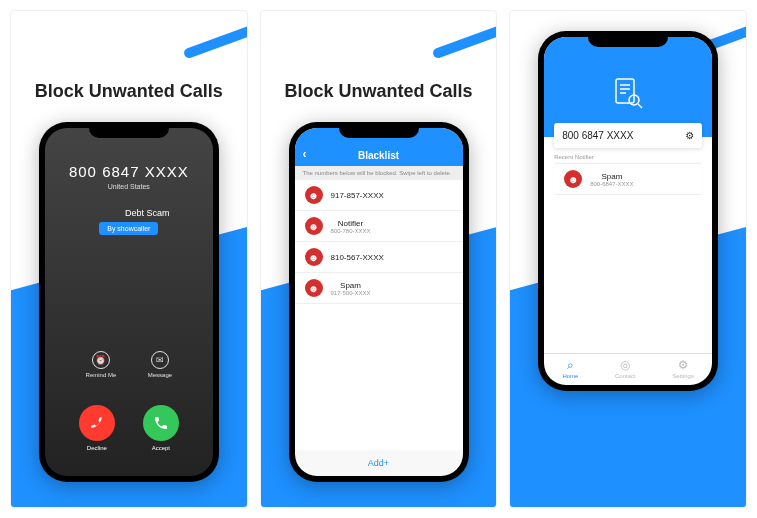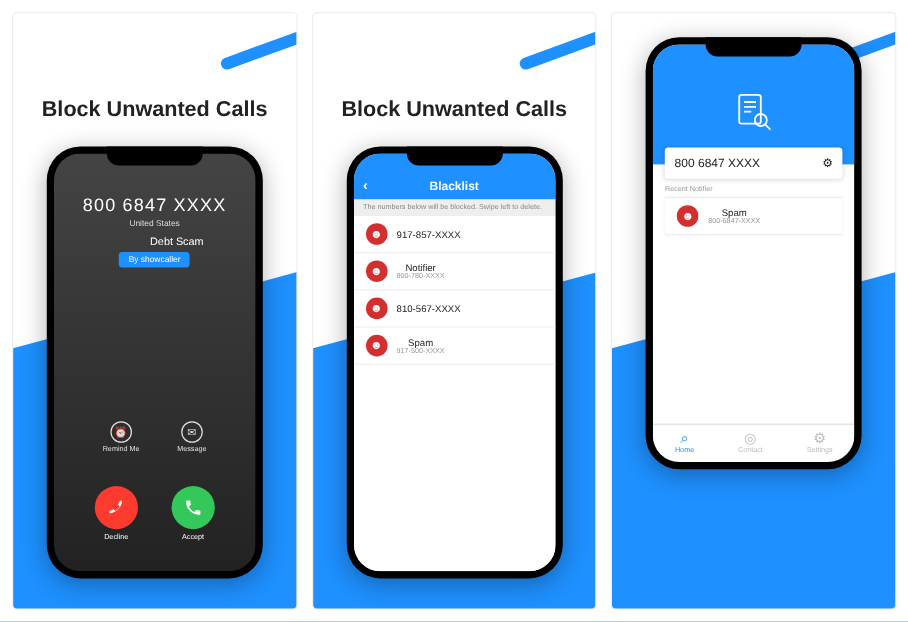--- a/index.html
+++ b/index.html
@@ -10,21 +10,21 @@
   .panel .stripe { position: absolute; width: 80px; height: 10px; background: #1e90ff; top: 25px; right: -15px; transform: rotate(-20deg); border-radius: 5px; }
   .title { font-size: 18px; font-weight: 700; color: #222; margin-top: 70px; z-index: 1; }
   .phone { position: relative; width: 180px; height: 360px; background: #000; border-radius: 28px; margin-top: 20px; z-index: 1; padding: 6px; box-shadow: 0 4px 20px rgba(0,0,0,.3); }
   .screen { width: 100%; height: 100%; border-radius: 22px; overflow: hidden; position: relative; background: #f5f5f5; }
   .notch { position: absolute; top: 0; left: 50%; transform: translateX(-50%); width: 80px; height: 16px; background: #000; border-radius: 0 0 10px 10px; z-index: 10; }
 
   
   .call-bg { width: 100%; height: 100%; background: linear-gradient(#444,#222); color: #fff; display: flex; flex-direction: column; align-items: center; padding-top: 35px; }
   .call-num { font-size: 15px; font-weight: 300; letter-spacing: 1px; }
   .call-loc { font-size: 7px; margin-top: 3px; opacity: .8; }
-  .call-tag { font-size: 9px; margin-top: 6px; font-weight: 500; padding-left: 37px; }
+  .call-tag { font-size: 9px; margin-top: 18px; font-weight: 500; padding-left: 37px; }
   .call-badge { background: #1e90ff; color: #fff; font-size: 7px; padding: 3px 8px; border-radius: 3px; margin-top: 4px; }
   .call-mid { flex: 1; display: flex; align-items: flex-end; justify-content: space-around; width: 100%; padding: 0 25px 12px; }
   .mid-btn { display: flex; flex-direction: column; align-items: center; opacity: .85; }
   .mid-ico { width: 18px; height: 18px; border: 1px solid #fff; border-radius: 50%; margin-bottom: 3px; display:flex; align-items:center; justify-content:center; font-size:9px; }
   .mid-lbl { font-size: 6px; }
   .call-bot { display: flex; justify-content: space-around; width: 100%; padding: 15px 20px 25px; }
   .round-btn { display: flex; flex-direction: column; align-items: center; }
   .circle { width: 36px; height: 36px; border-radius: 50%; display: flex; align-items: center; justify-content: center; color: #fff; font-size: 15px; }
   .decline { background: #ff3b30; }
   .accept { background: #34c759; }
@@ -141,20 +141,21 @@
                 </div>
             </div>
             <div class="bl-row">
               <div class="bl-ico">☻</div>
               <div class="bl-txt">
                 <div class="bl-t1">Spam</div>
                 <div class="bl-t2">917-500-XXXX</div>
               </div>
             </div>
           </div>
+          <div class="bl-add">Add+</div>
         </div>
       </div>
     </div>
   </div>
 
   <div class="panel">
     <div class="stripe"></div>
     <div class="phone">
       <div class="notch"></div>
       <div class="screen">

